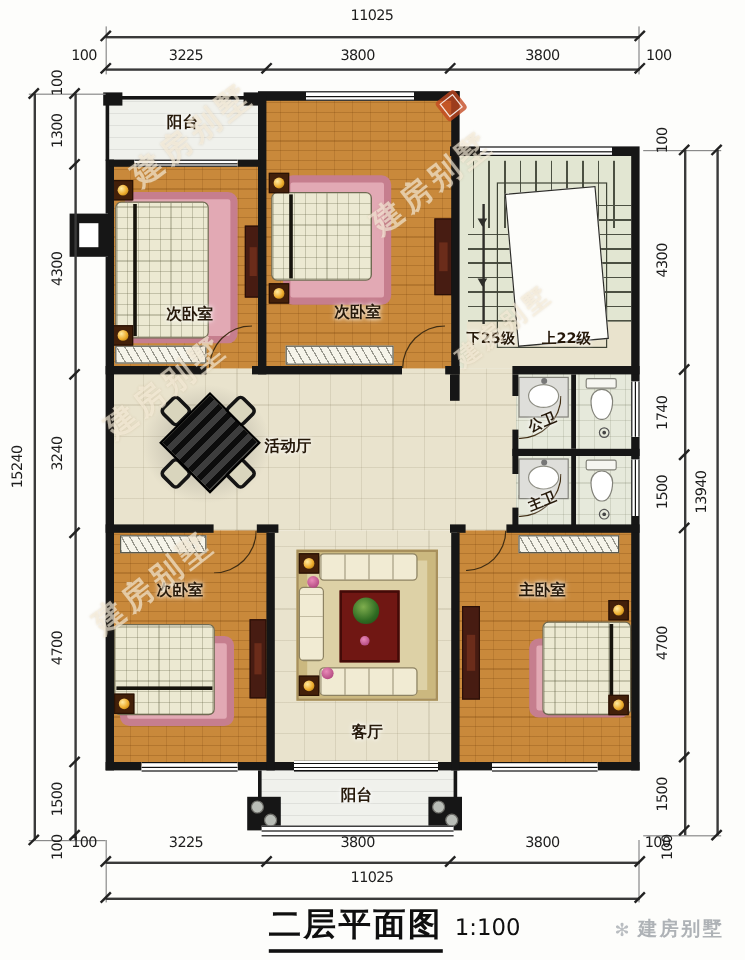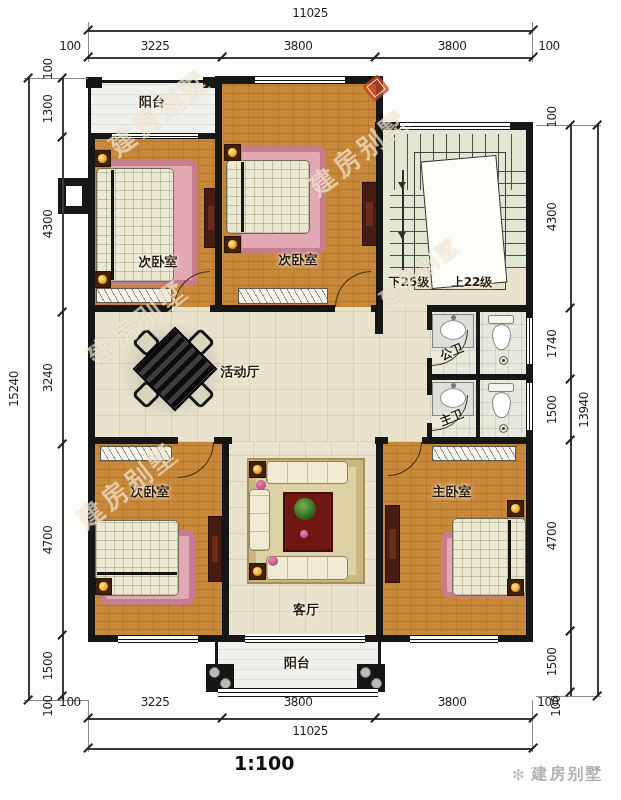--- a/index.html
+++ b/index.html
@@ -62,21 +62,21 @@
   .vdim{position:absolute;transform:translate(-50%,-50%) rotate(-90deg);font-size:12px;color:#1d1d1d;white-space:nowrap;letter-spacing:-.5px;z-index:32}
   .rlabel{position:absolute;transform:translate(-50%,-50%);font-weight:bold;color:#26190a;font-size:13px;text-shadow:0 0 3px rgba(255,255,255,.95),0 0 5px rgba(255,255,255,.8);white-space:nowrap;z-index:40}
   .rlabel.sm{font-size:12px}
   .rlabel.rot{transform:translate(-50%,-50%) rotate(-22deg)}
   .wm{position:absolute;transform:rotate(-38deg);font-weight:bold;font-size:26px;color:rgba(250,242,225,.62);letter-spacing:4px;z-index:60;pointer-events:none;white-space:nowrap;text-shadow:0 0 2px rgba(180,150,110,.3)}
   .wm.sm{font-size:20px}
   .stamp{position:absolute;width:20px;height:20px;background:rgba(195,72,32,.78);border-radius:3px;transform:rotate(-38deg);z-index:60}
   .stamp::after{content:"";position:absolute;inset:3px;border:1.5px solid rgba(255,255,255,.85)}
   .titlewrap{display:flex;align-items:baseline;z-index:50}
   .tmain{font-size:27px;font-weight:bold;color:#0f0f0f;border-bottom:3.5px solid #0f0f0f;padding-bottom:3px;letter-spacing:2px}
-  .tscale{font-size:19px;font-weight:bold;color:#0f0f0f;margin-left:10px}
+  .tscale{font-size:19px;font-weight:normal;color:#0f0f0f;margin-left:10px}
   .logo{display:flex;align-items:center;gap:5px;z-index:50;color:#aeb2b6;font-weight:bold;font-size:16px;letter-spacing:2px}
   .licon{font-size:15px;color:#b9bdc1}
 </style>
 </head>
 <body>
 
 <div id="plan">
 
   <div class="floor balc" style="left:91px;top:83px;width:126px;height:52px"></div>
   <div class="floor wood" style="left:93px;top:135px;width:126px;height:175px"></div>
@@ -316,20 +316,21 @@
   <span class="rlabel" style="left:297px;top:663px">阳台</span>
 
   <span class="wm" style="left:100px;top:95px">建房别墅</span>
   <span class="wm" style="left:300px;top:135px">建房别墅</span>
   <span class="wm" style="left:78px;top:305px">建房别墅</span>
   <span class="wm" style="left:68px;top:468px">建房别墅</span>
   <span class="wm sm" style="left:372px;top:258px">建房别墅</span>
   <div class="stamp" style="left:366px;top:78px"></div>
 
   <div class="abs titlewrap" style="left:224px;top:752px">
+    <span class="tmain">二层平面图</span>
     <span class="tscale">1:100</span>
   </div>
   <div class="abs logo" style="left:512px;top:764px">
     <span class="licon">✻</span>
     <span>建房别墅</span>
   </div>
 
 </div>
 
 </body></html>

